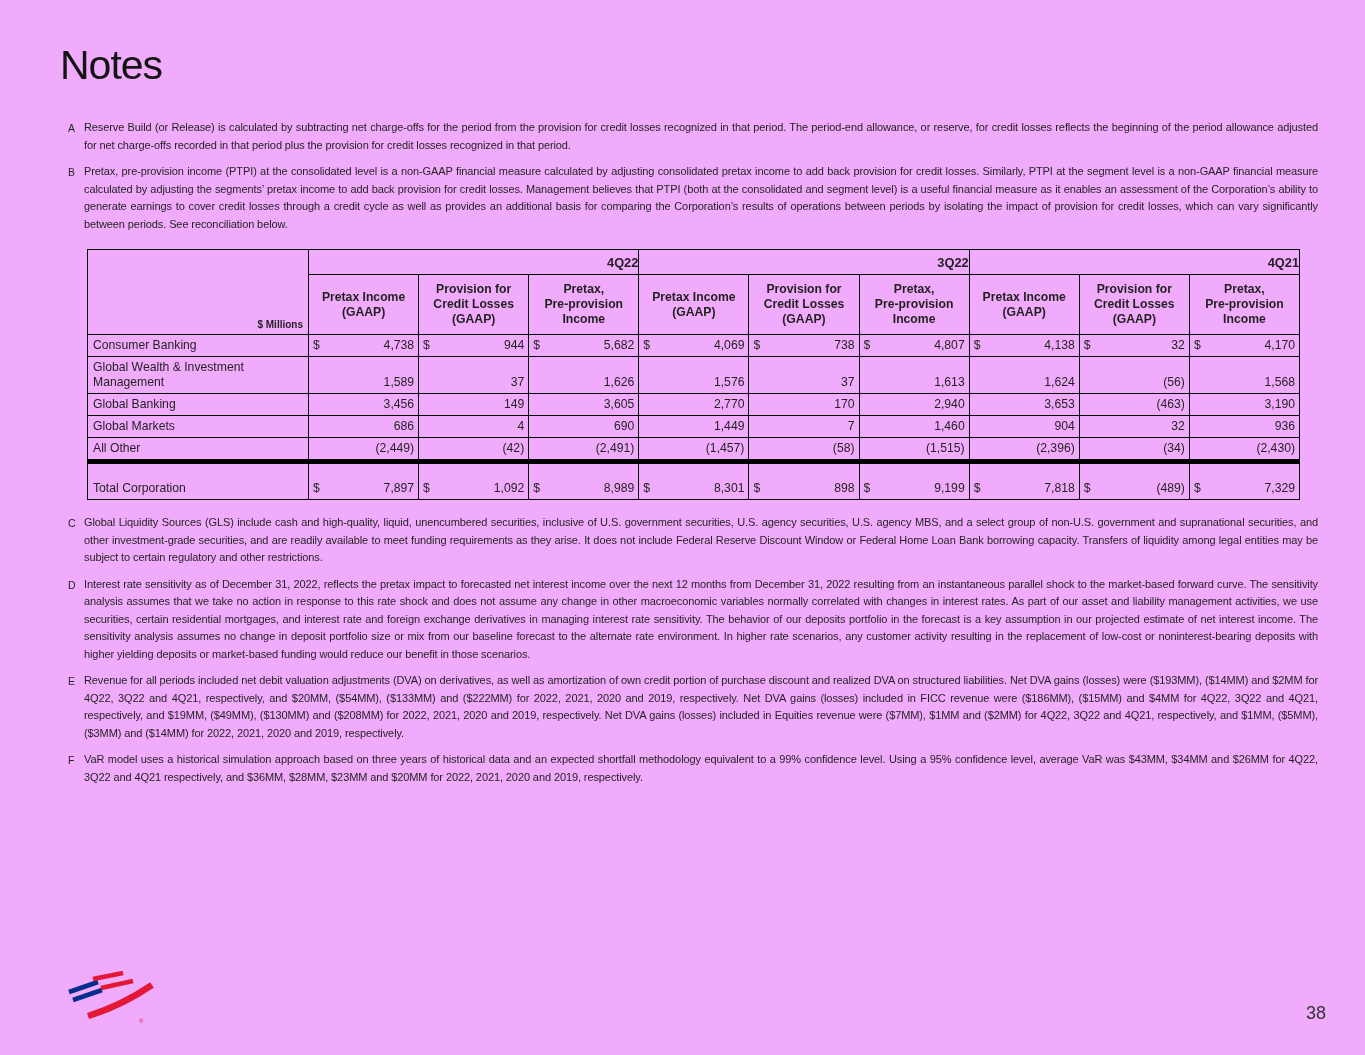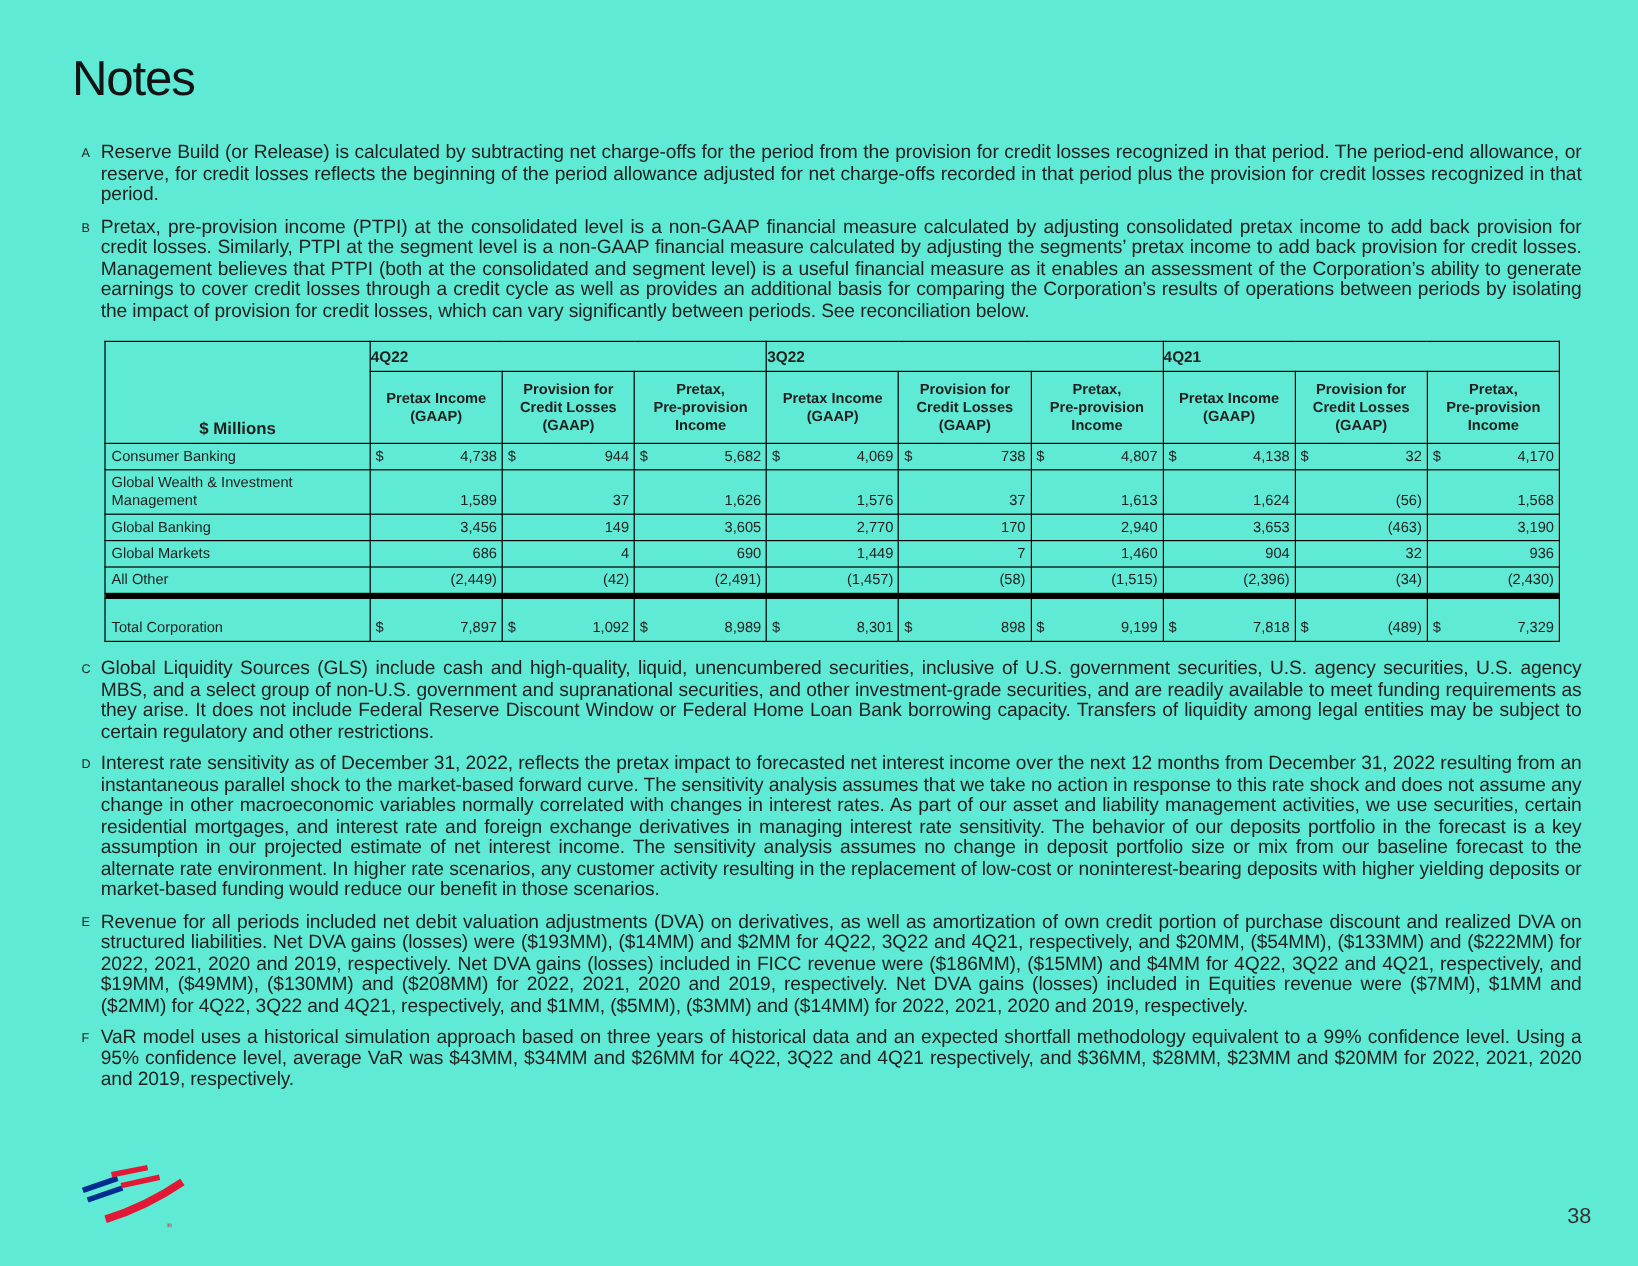--- a/index.html
+++ b/index.html
@@ -1,50 +1,50 @@
 <!DOCTYPE html>
 <html><head>
 <meta charset="utf-8">
 <style>
   * { margin:0; padding:0; box-sizing:border-box; }
   html,body { background:#ffffff; }
   body {
     width:1365px; height:1055px; position:relative; overflow:hidden;
     font-family:"Liberation Sans", sans-serif; color:#221f1f;
   }
-  .page { position:absolute; inset:0; background:#5eead4; }
+  .page { position:absolute; inset:0; background:#f0abfc; }
 
   .page-title {
     position:absolute; left:60px; top:42px;
     font-size:41px; font-weight:400; letter-spacing:-1px; color:#141414;
   }
 
   .content { position:absolute; left:60px; top:119px; width:1258px; }
 
   .note { display:flex; margin-bottom:9px; }
   .note-letter {
     flex:none; width:24px; padding-left:8px; padding-top:3px;
     font-size:10.5px; color:#221f1f;
   }
   .note-text {
-    flex:1; font-size:16px; line-height:17.5px; text-align:justify;
+    flex:1; font-size:11px; line-height:17.5px; text-align:justify;
     letter-spacing:-0.1px; color:#221f1f;
   }
 
   .table-wrap { margin:16px 0 14px 27px; }
   table.ptpi {
     width:1213px; table-layout:fixed; border-collapse:collapse;
     border:1.5px solid #000; font-size:12.2px; color:#221f1f;
   }
   table.ptpi th, table.ptpi td { border:1px solid #000; }
 
-  th.corner { vertical-align:bottom; text-align:center; padding:3px 5px 4px 5px; font-size:14px; }
+  th.corner { vertical-align:bottom; text-align:right; padding:3px 5px 4px 5px; font-size:10px; }
   tr.group-row { height:25px; }
   th.group-h {
-    font-size:12.8px; font-weight:bold; text-align:left;
+    font-size:12.8px; font-weight:bold; text-align:right;
     border-bottom:2.5px solid #000; padding:2px 0;
   }
   tr.colhead-row { height:60px; }
   th.col-h {
     font-weight:bold; text-align:center; vertical-align:middle;
     line-height:15px; padding:4px 2px; white-space:pre-line; font-size:12.2px;
   }
 
   tbody td { vertical-align:bottom; line-height:15px; }
   td.row-label { text-align:left; padding:3px 4px 3px 5px; }

